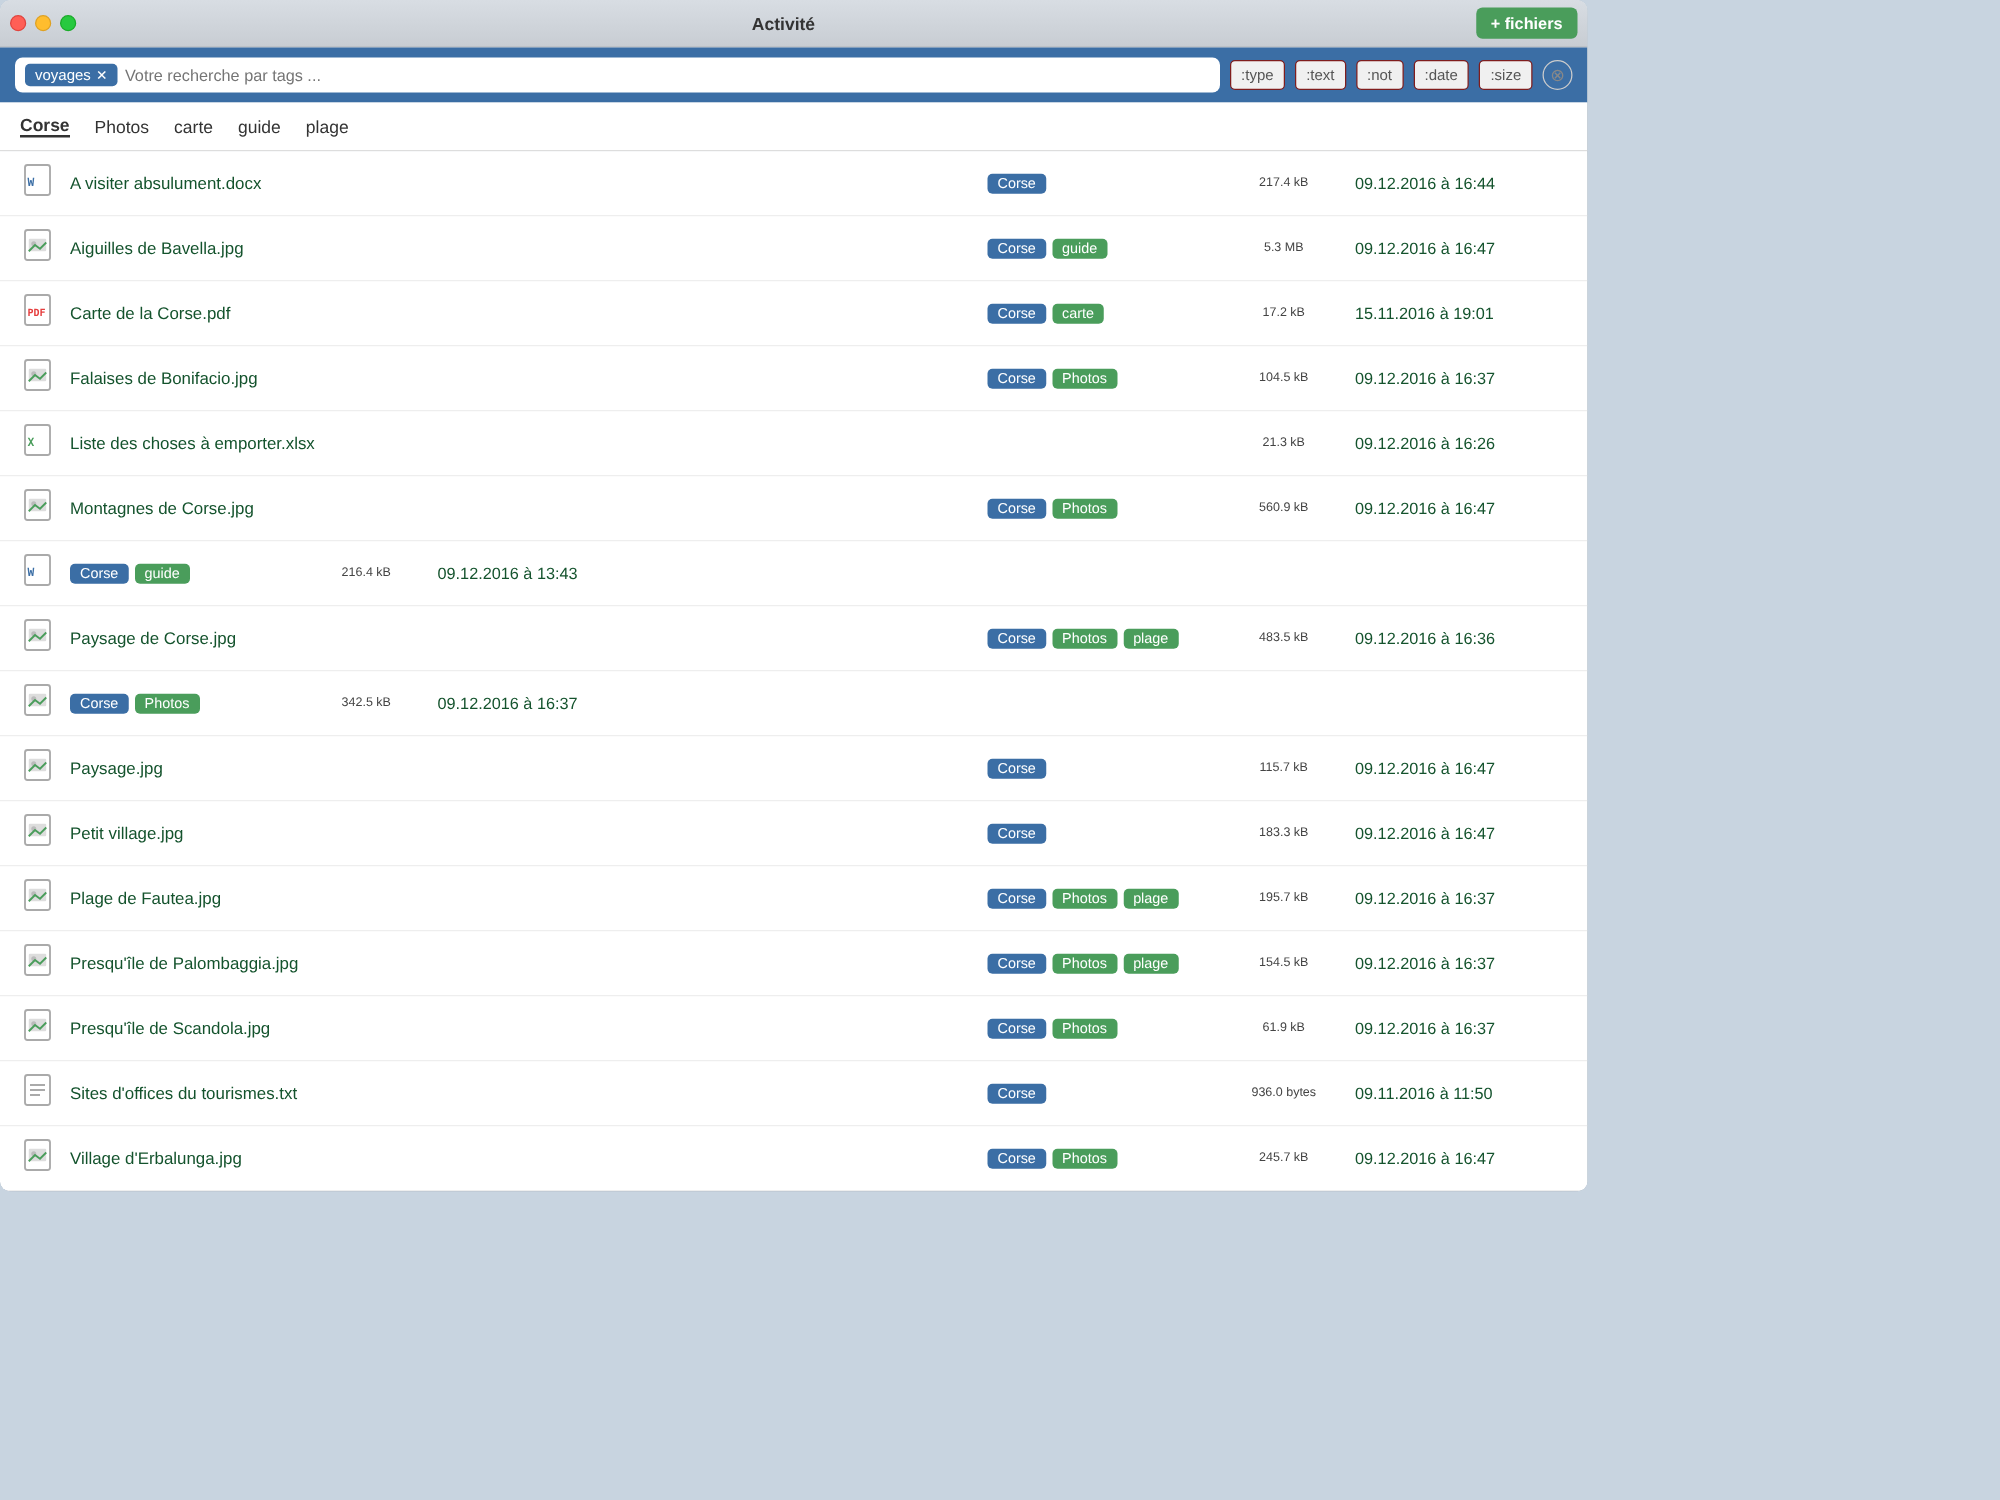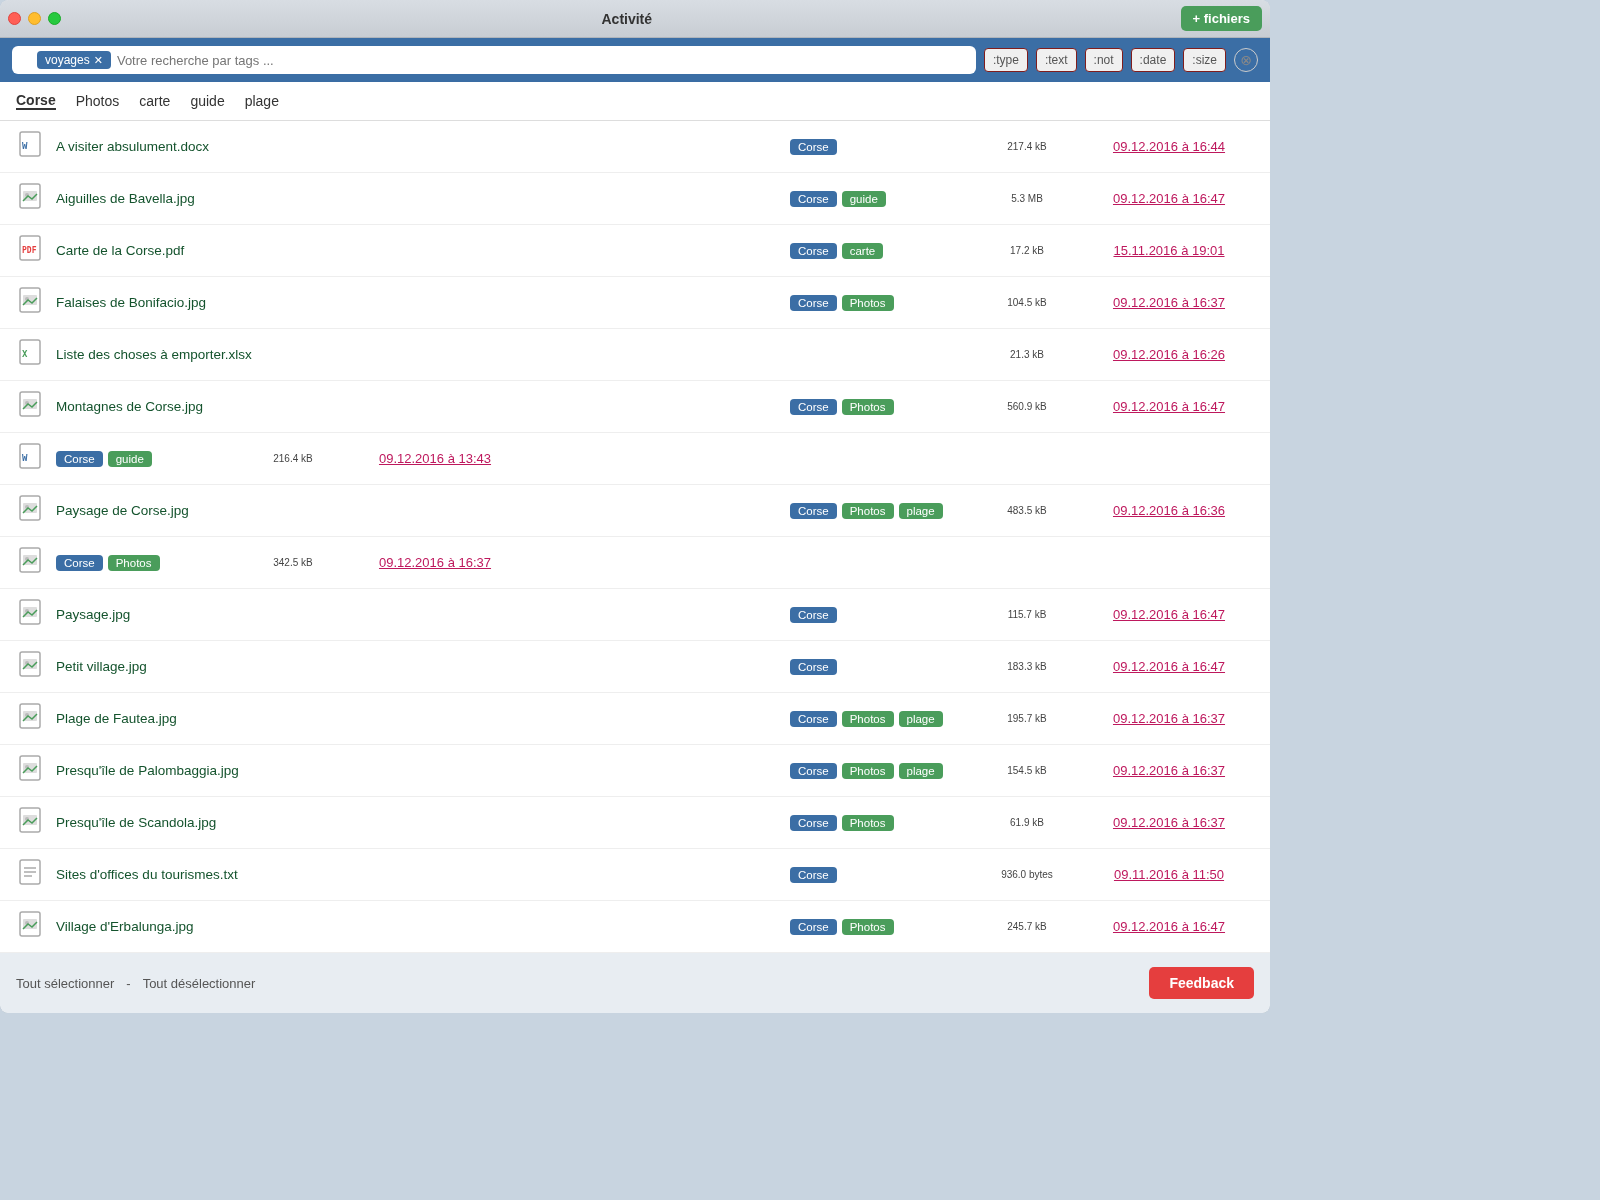--- a/index.html
+++ b/index.html
@@ -64,21 +64,21 @@
       display: flex;
       align-items: center;
       gap: 8px;
     }
     .search-inner {
       flex: 1;
       background: white;
       border-radius: 6px;
       display: flex;
       align-items: center;
-      padding: 5px 25px;
+      padding: 5px 8px;
       gap: 6px;
     }
     .tag-pill {
       background: #3b6ea5;
       color: white;
       border-radius: 4px;
       padding: 2px 8px;
       font-size: 12px;
       display: flex;
       align-items: center;
@@ -173,24 +173,23 @@
     .ftag-carte { background: #4a9d5b; }
     .ftag-plage { background: #4a9d5b; }
     .file-size {
       min-width: 90px;
       text-align: center;
       font-size: 10px;
       color: #444;
     }
     .file-date {
       min-width: 170px;
-      text-align: center;
+      text-align: left;
       font-size: 13px;
-      color: #be185d;
-      text-decoration: underline;
+      color: #14532d;
     }
     .footer {
       background: #e8edf2;
       padding: 14px 16px;
       display: flex;
       align-items: center;
       justify-content: space-between;
     }
     .footer-links {
       display: flex;
@@ -474,21 +473,13 @@
         <div class="file-name">Village d'Erbalunga.jpg</div>
         <div class="file-tags">
           <span class="ftag ftag-corse">Corse</span>
           <span class="ftag ftag-photos">Photos</span>
         </div>
         <div class="file-size">245.7 kB</div>
         <div class="file-date">09.12.2016 à 16:47</div>
       </div>
     </div>
 
-  <div class="footer">
-    <div class="footer-links">
-      <span class="footer-link">Tout sélectionner</span>
-      <span>-</span>
-      <span class="footer-link">Tout désélectionner</span>
-    </div>
-    <button class="feedback-btn">Feedback</button>
-  </div>
 </div>
 
 </body></html>

